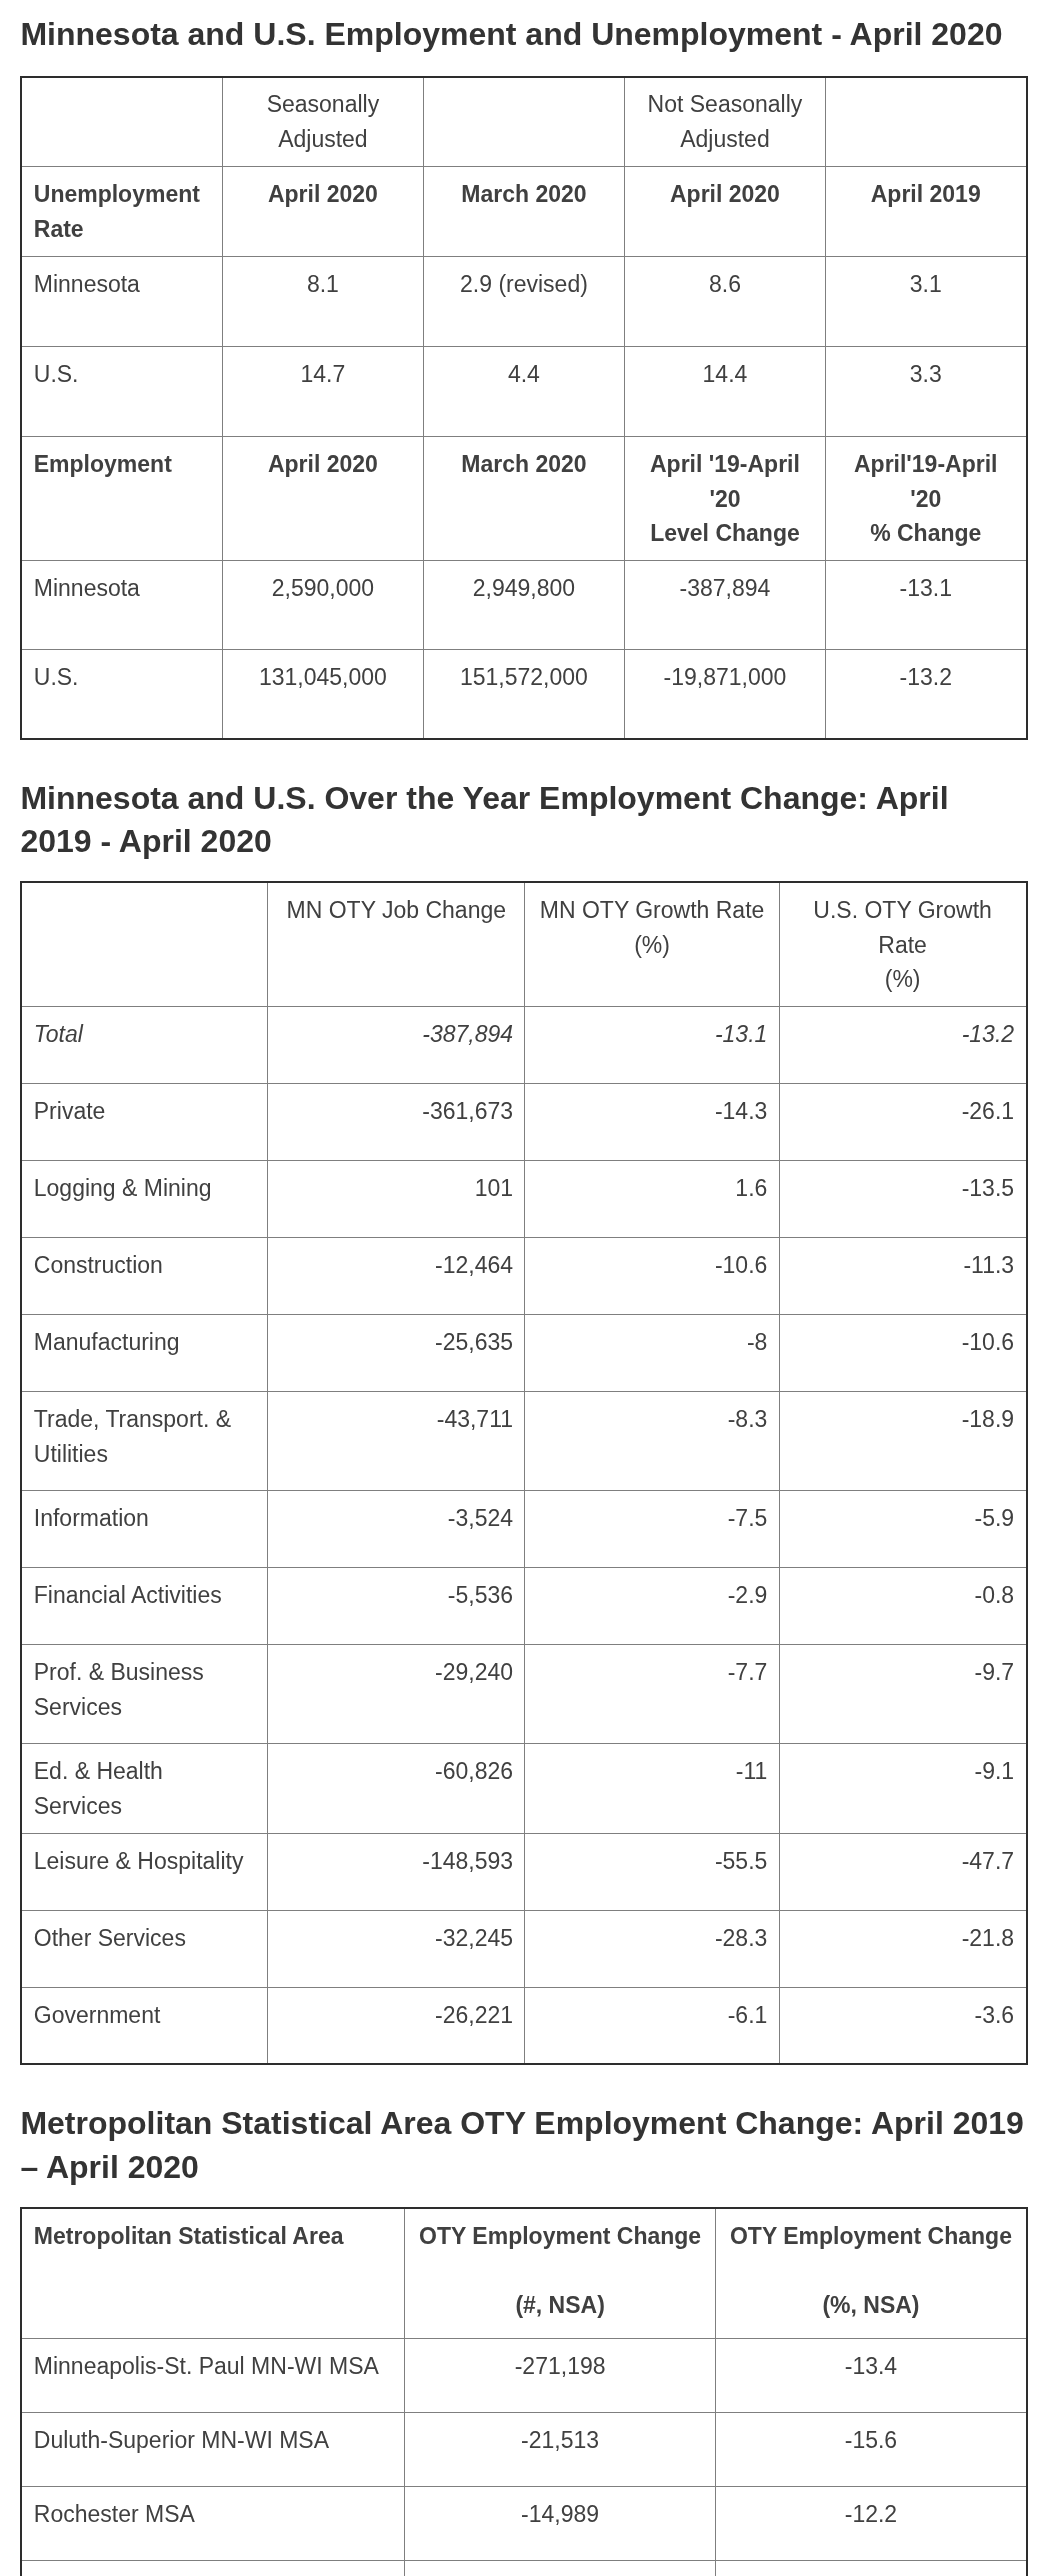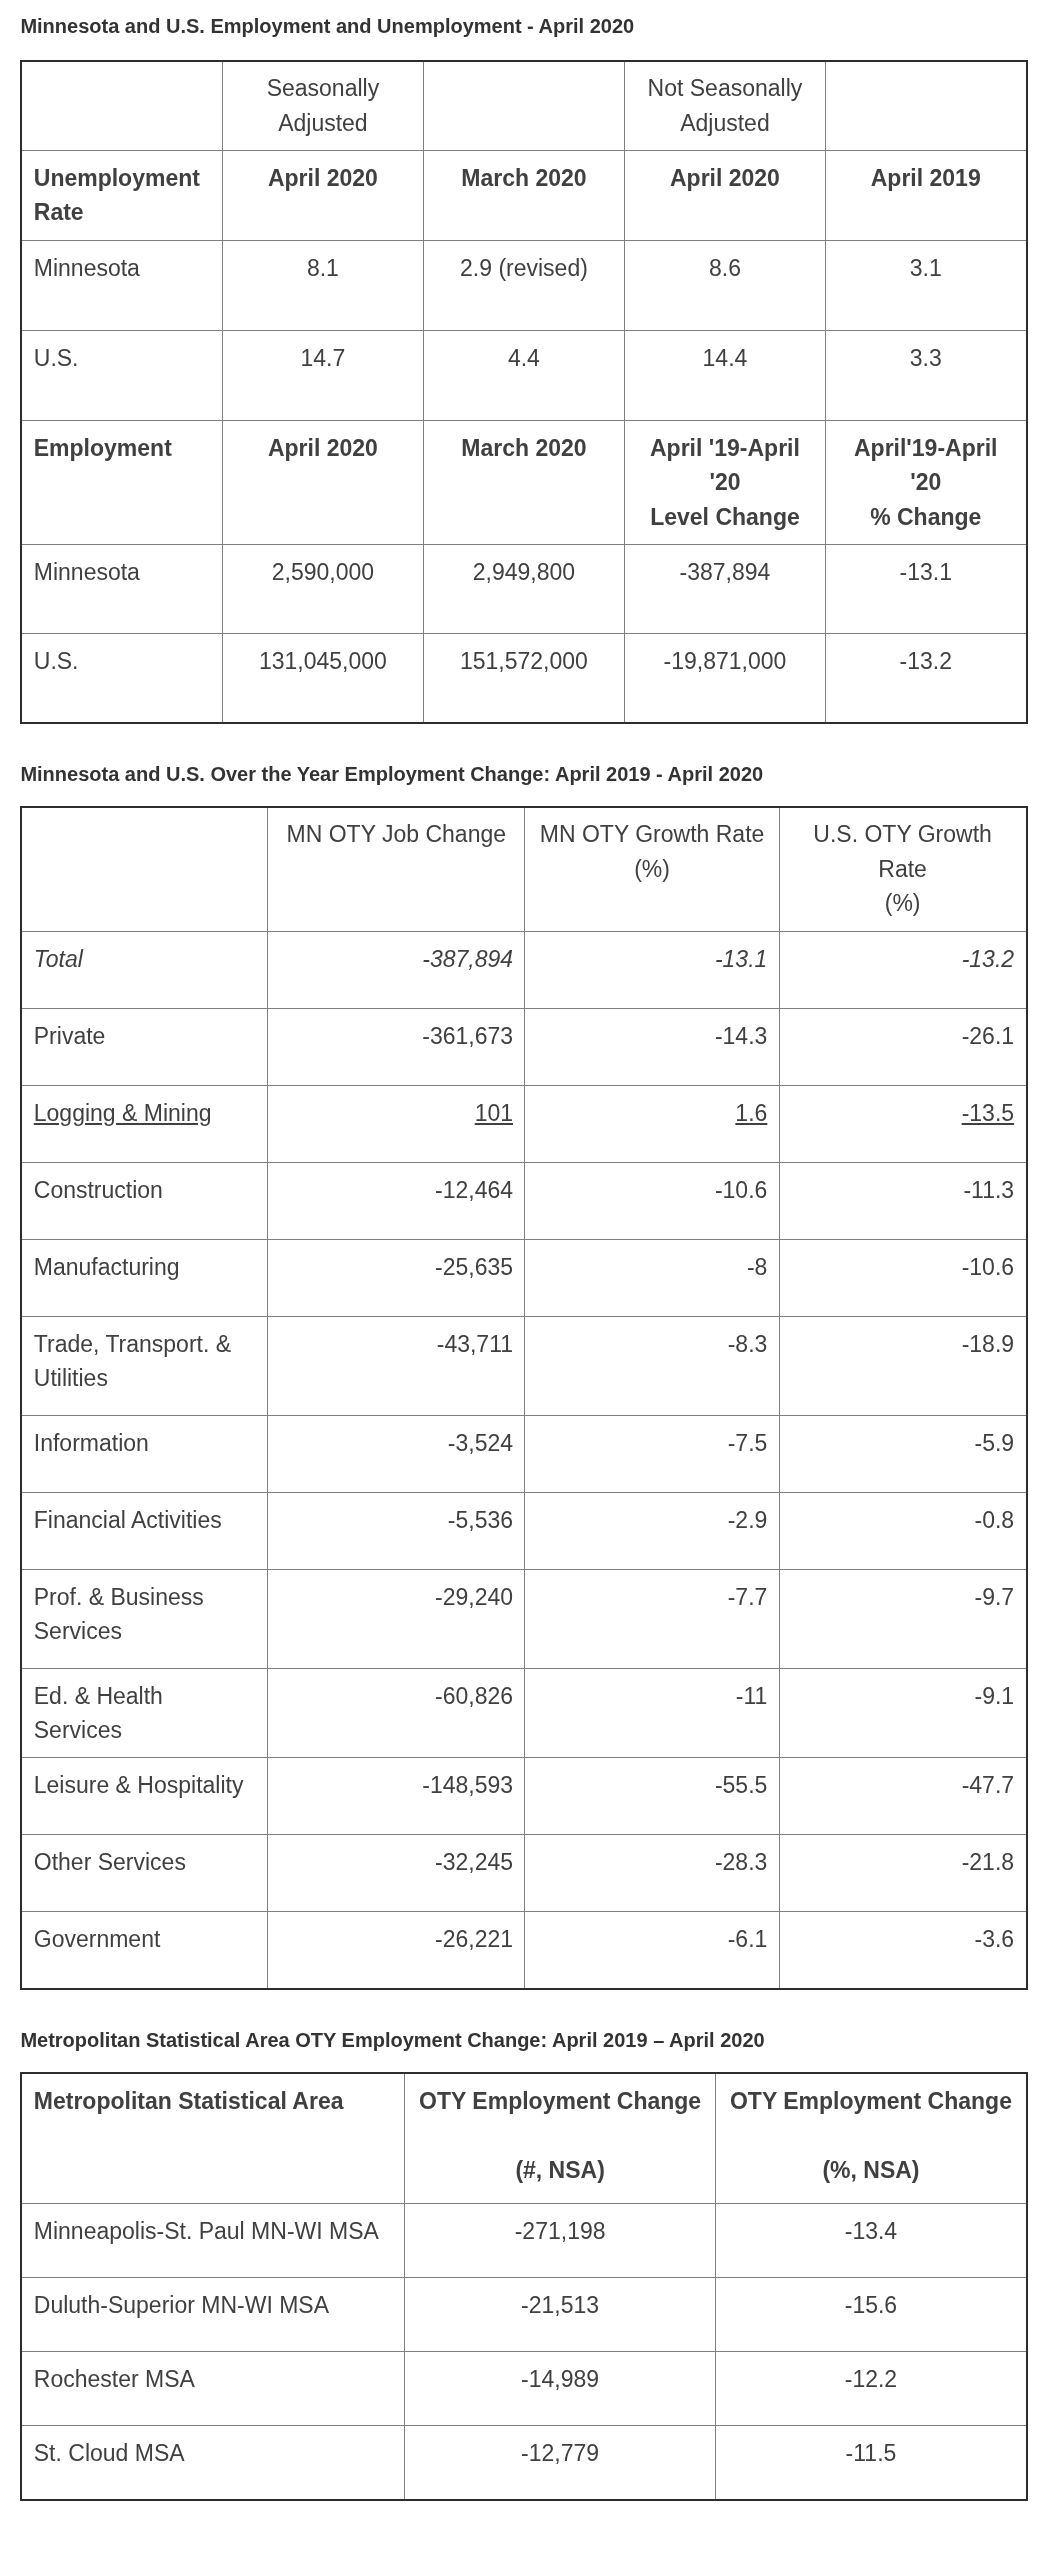--- a/index.html
+++ b/index.html
@@ -11,21 +11,21 @@
     width: 1047px;
     min-height: 2576px;
     font-family: "Liberation Sans", "DejaVu Sans", sans-serif;
     color: #404040;
     box-sizing: border-box;
   }
   .page {
     padding: 13px 19.5px 33px 20.4px;
   }
   h2.section-title {
-    font-size: 20px;
+    font-size: 32px;
     line-height: 1.35;
     font-weight: 700;
     color: #333333;
     margin: 37px 0 18px 0;
   }
   h2.section-title.first {
     margin-top: 0;
     margin-bottom: 19.5px;
   }
   table.data-table {
@@ -144,21 +144,21 @@
           <td class="ar">-387,894</td>
           <td class="ar">-13.1</td>
           <td class="ar">-13.2</td>
         </tr>
         <tr style="height: 77px;">
           <td class="al">Private</td>
           <td class="ar">-361,673</td>
           <td class="ar">-14.3</td>
           <td class="ar">-26.1</td>
         </tr>
-        <tr style="height: 77px; text-decoration: underline;">
+        <tr style="height: 77px;">
           <td class="al">Logging &amp; Mining</td>
           <td class="ar">101</td>
           <td class="ar">1.6</td>
           <td class="ar">-13.5</td>
         </tr>
         <tr style="height: 77px;">
           <td class="al">Construction</td>
           <td class="ar">-12,464</td>
           <td class="ar">-10.6</td>
           <td class="ar">-11.3</td>

